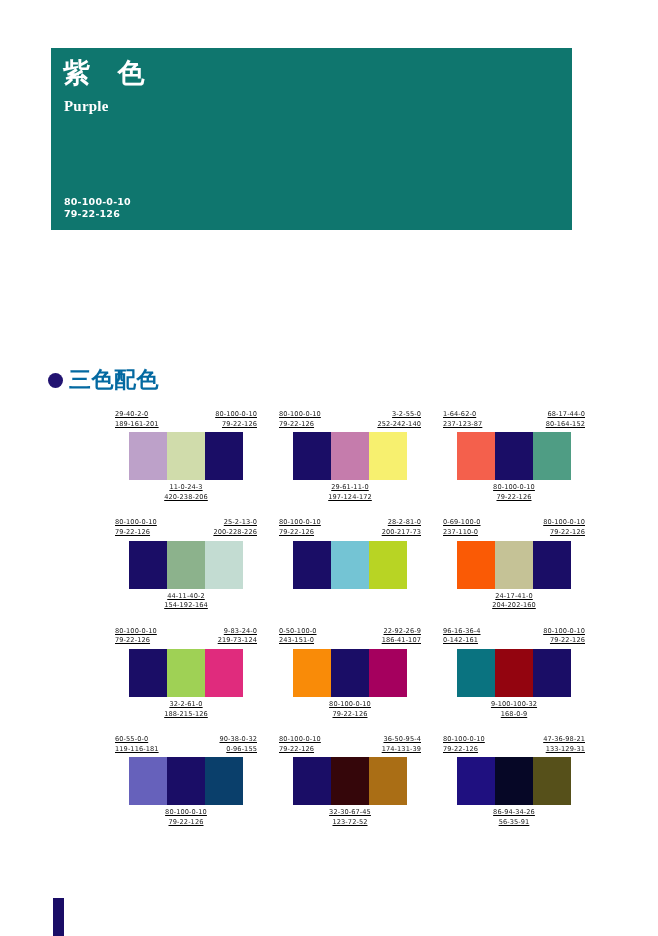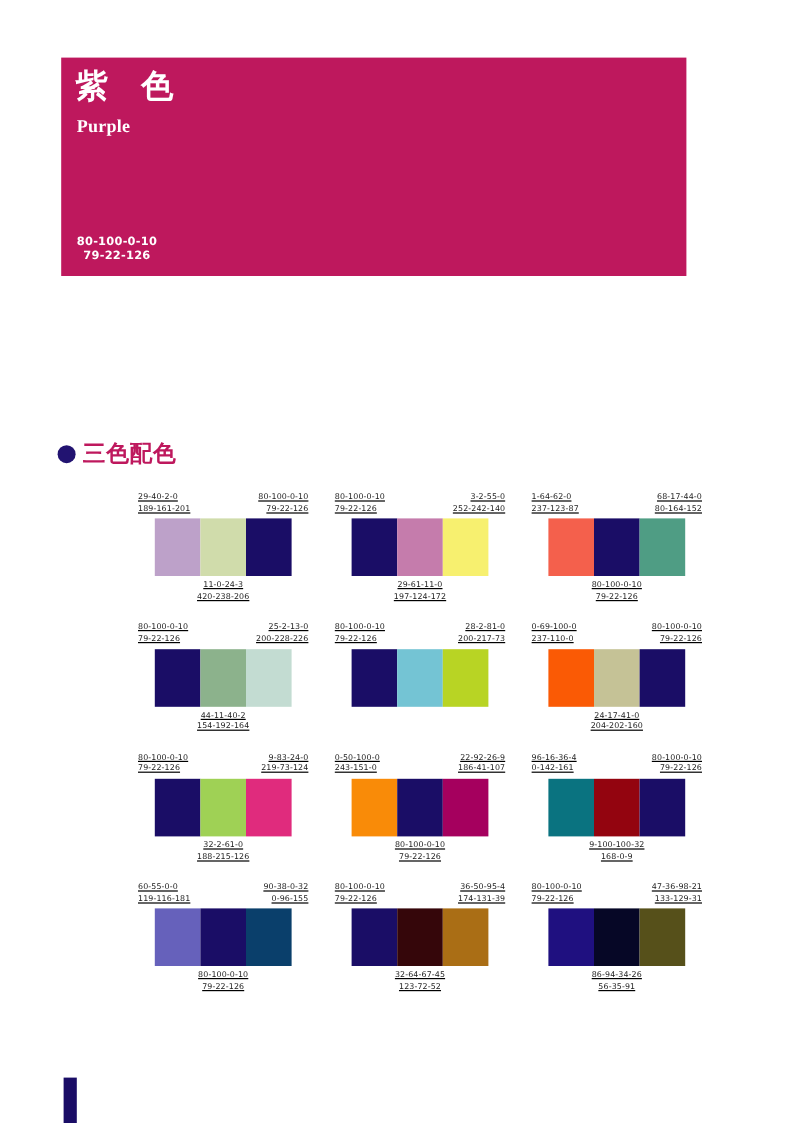--- a/index.html
+++ b/index.html
@@ -15,22 +15,21 @@
     overflow: hidden;
   }
 
   
   #hero {
     position: absolute;
     left: 51px;
     top: 48px;
     width: 521px;
     height: 182px;
-    background: #be185d;
-    text-align: center;
+    background: #0f766e;
   }
   #hero-cn {
     position: absolute;
     left: 12px;
     top: 8px;
     color: #ffffff;
     font-size: 27px;
     font-weight: bold;
     letter-spacing: 9px;
     line-height: 34px;
@@ -68,23 +67,23 @@
     gap: 6px;
   }
   #section-bullet {
     width: 15px;
     height: 15px;
     border-radius: 50%;
     background: #221371;
     flex: 0 0 auto;
   }
   #section-title {
-    font-size: 19px;
+    font-size: 22px;
     font-weight: bold;
-    color: #be185d;
+    color: #0369a1;
     letter-spacing: 0.5px;
     font-family: Liberation Serif, serif;
   }
 
   
   #grid {
     position: absolute;
     left: 115px;
     top: 410px;
     width: 470px;
@@ -379,21 +378,21 @@
             <span>36-50-95-4</span>
             <span>174-131-39</span>
           </div>
         </div>
         <div class="swatches">
           <div class="swatch" style="background: rgb(26, 13, 102);"></div>
           <div class="swatch" style="background: rgb(53, 6, 10);"></div>
           <div class="swatch" style="background: rgb(170, 110, 21);"></div>
         </div>
         <div class="bottom-label">
-          <div>32-64-67-45</div>
+          <div>32-30-67-45</div>
           <div>123-72-52</div>
         </div>
       </div>
       <div class="group">
         <div class="top-labels">
           <div class="label-col">
             <span>80-100-0-10</span>
             <span>79-22-126</span>
           </div>
           <div class="label-col right">

